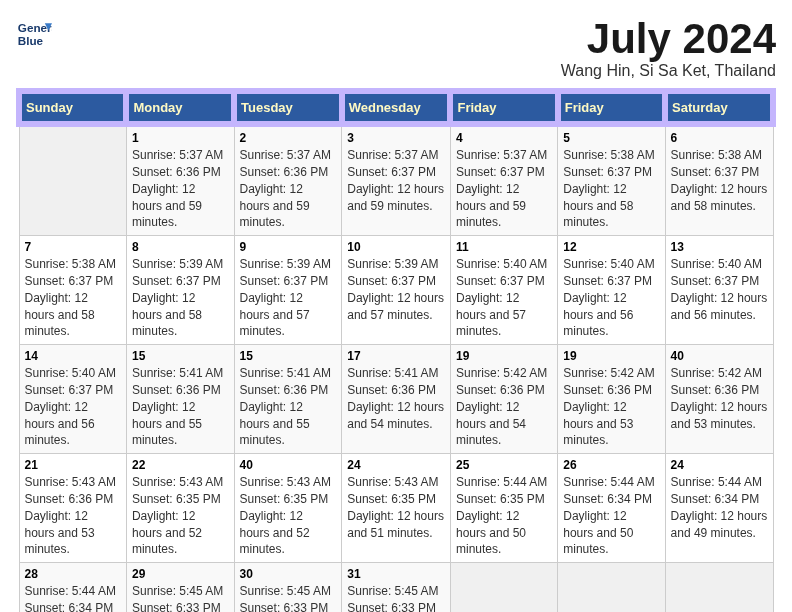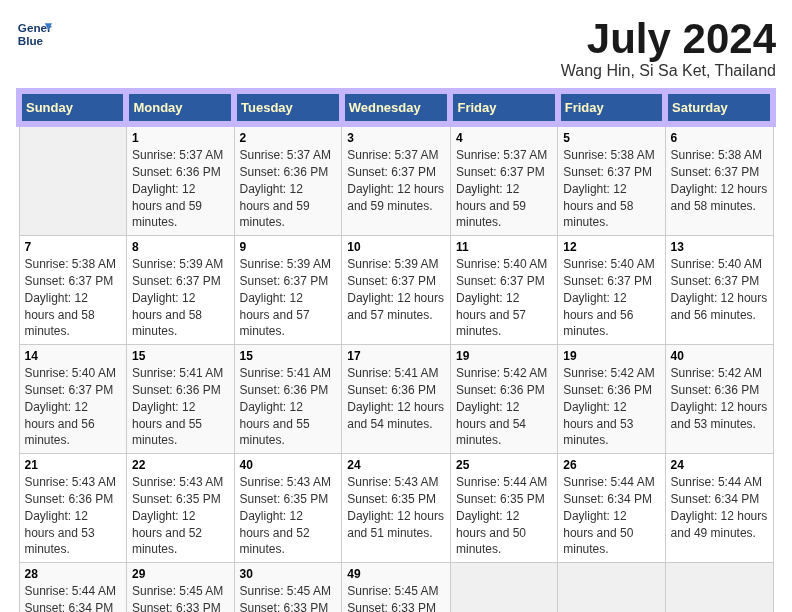--- a/index.html
+++ b/index.html
@@ -296,21 +296,21 @@
 Sunset: 6:33 PM
 Daylight: 12 hours and 48 minutes.</div>
         </td>
         <td>
           <span class="day-number">30</span>
           <div class="day-info" style="white-space: pre-line;">Sunrise: 5:45 AM
 Sunset: 6:33 PM
 Daylight: 12 hours and 48 minutes.</div>
         </td>
         <td>
-          <span class="day-number">49</span>
+          <span class="day-number">31</span>
           <div class="day-info" style="white-space: pre-line;">Sunrise: 5:45 AM
 Sunset: 6:33 PM
 Daylight: 12 hours and 47 minutes.</div>
         </td>
         <td class="empty-cell"></td>
         <td class="empty-cell"></td>
         <td class="empty-cell"></td>
       </tr>
     </tbody>
 </table>

